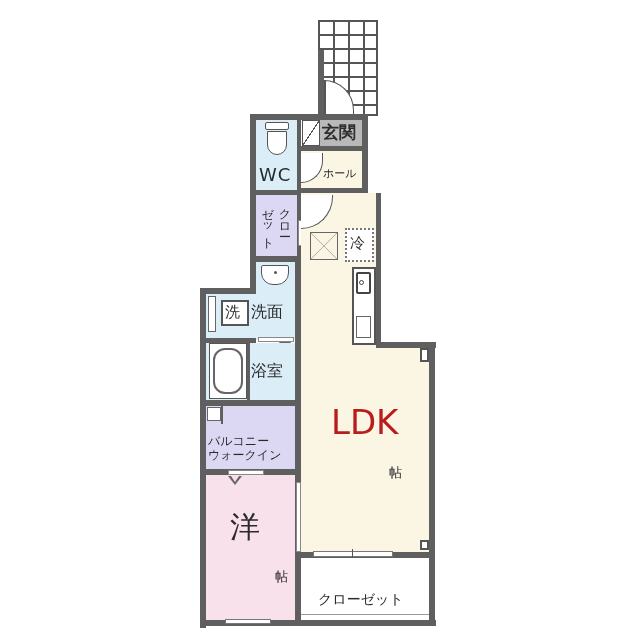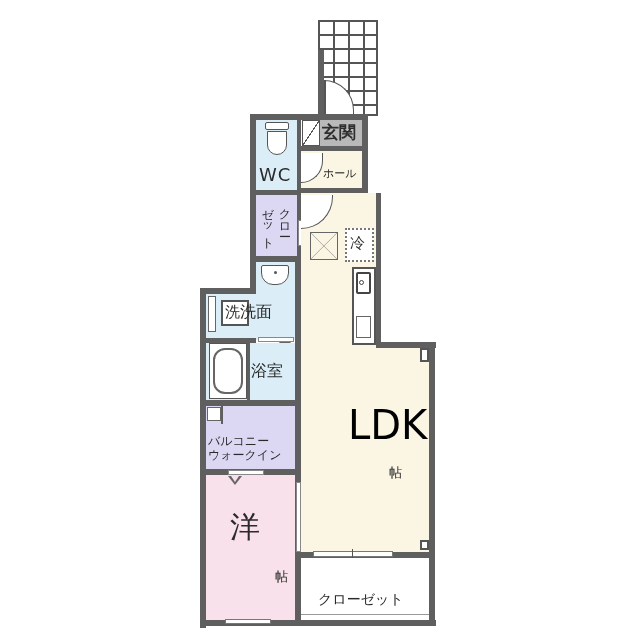--- a/index.html
+++ b/index.html
@@ -80,21 +80,21 @@
   <div class="abs wall" style="left:250px;top:256px;width:50px;height:6px;"></div>
   <div class="abs wall" style="left:295px;top:256px;width:6px;height:370px;"></div>
 
   <div class="room" style="left:206px;top:294px;width:89px;height:46px;background:#dbeef8;"></div>
   <div class="room" style="left:256px;top:262px;width:39px;height:32px;background:#dbeef8;"></div>
   <div class="abs" style="left:261px;top:265px;width:28px;height:20px;background:#fff;border:1px solid #555;border-radius:2px 2px 12px 12px;"></div>
   <div class="abs" style="left:274px;top:271px;width:3px;height:3px;background:#555;border-radius:50%;"></div>
   <div class="abs" style="left:208px;top:296px;width:8px;height:36px;background:#fff;border:1px solid #666;"></div>
   <div class="abs" style="left:221px;top:300px;width:28px;height:26px;background:#fff;border:2px solid #555;"></div>
   <div class="lbl" style="left:225px;top:303px;font-size:15px;">洗</div>
-  <div class="lbl" style="left:240px;top:302px;font-size:16px;">洗面</div>
+  <div class="lbl" style="left:251px;top:302px;font-size:16px;">洗面</div>
   <div class="abs" style="left:258px;top:337px;width:36px;height:5px;background:#fff;border:1px solid #888;"></div>
   <div class="abs" style="left:279px;top:342px;width:0;height:0;border-left:6px solid transparent;border-right:6px solid transparent;border-top:8px solid #666;"></div>
   <div class="abs wall" style="left:206px;top:338px;width:50px;height:5px;"></div>
 
   <div class="room" style="left:206px;top:343px;width:89px;height:58px;background:#dbeef8;"></div>
   <div class="abs" style="left:209px;top:343px;width:38px;height:56px;background:#fff;border:1px solid #555;"></div>
   <div class="abs" style="left:213px;top:348px;width:30px;height:46px;background:#fff;border:2px solid #666;border-radius:12px;"></div>
   <div class="abs wall" style="left:247px;top:343px;width:3px;height:58px;"></div>
   <div class="lbl" style="left:251px;top:361px;font-size:16px;">浴室</div>
   <div class="abs wall" style="left:200px;top:400px;width:100px;height:6px;"></div>
@@ -119,16 +119,16 @@
   <div class="abs" style="left:225px;top:619px;width:46px;height:5px;background:#fff;border:1px solid #777;"></div>
   <div class="abs wall" style="left:295px;top:552px;width:140px;height:6px;"></div>
   <div class="abs" style="left:313px;top:551px;width:80px;height:6px;background:#fff;border:1px solid #777;"></div>
   <div class="abs" style="left:352px;top:549px;width:1px;height:10px;background:#555;"></div>
 
   <div class="room" style="left:301px;top:558px;width:128px;height:62px;background:#fff;"></div>
   <div class="abs" style="left:301px;top:614px;width:128px;height:1px;background:#999;"></div>
   <div class="abs wall" style="left:429px;top:558px;width:6px;height:64px;"></div>
   <div class="lbl" style="left:318px;top:591px;font-size:14px;">クローゼット</div>
 
-  <div class="lbl" style="left:331px;top:402px;font-size:40px;color:#000000;margin-left:17px;">LDK</div>
+  <div class="lbl" style="left:331px;top:402px;font-size:34px;color:#b91c1c;">LDK</div>
   <div class="lbl" style="left:389px;top:464px;font-size:13px;">帖</div>
 
 </div>
 
 </body></html>

